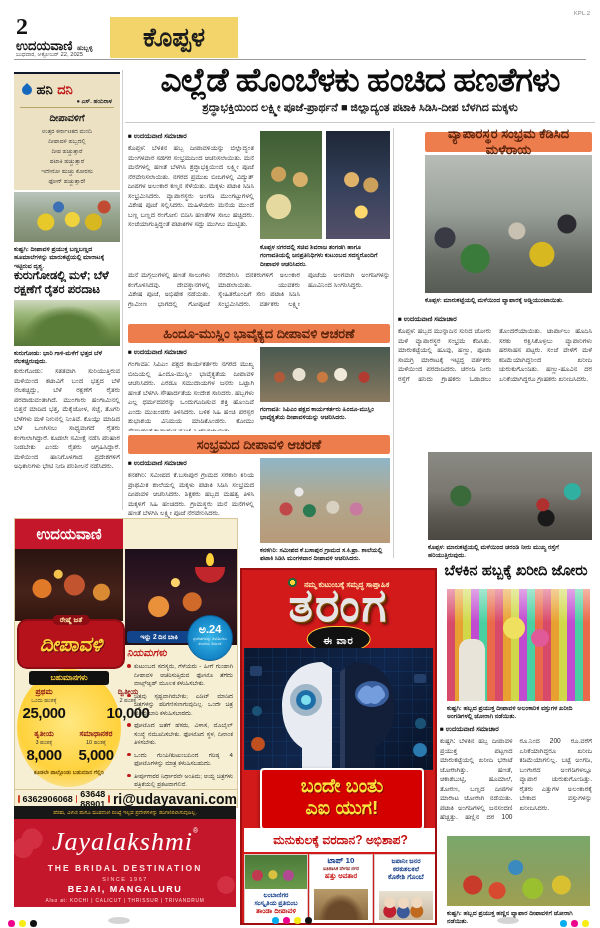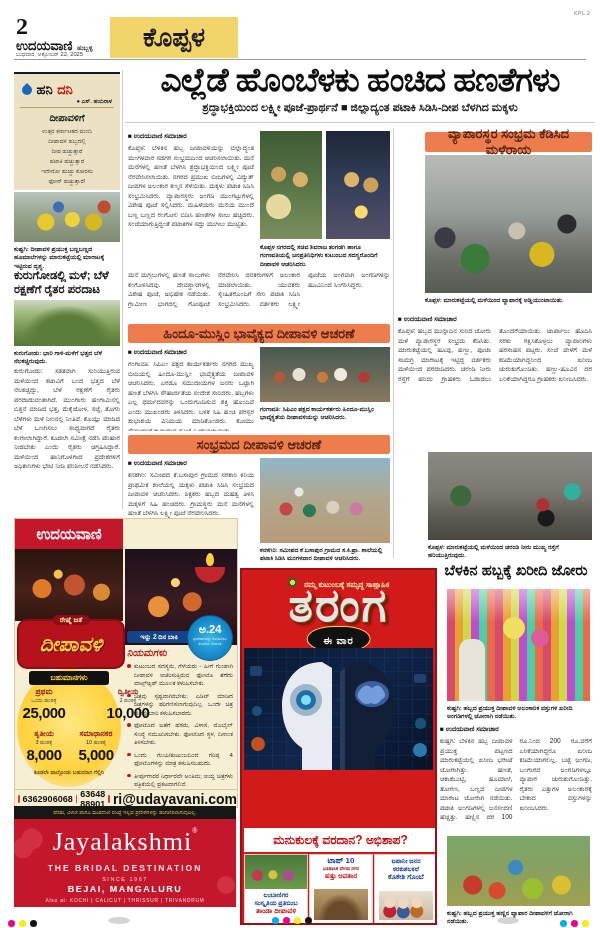--- a/index.html
+++ b/index.html
@@ -166,21 +166,21 @@
   </div>
 
   <div class="abs" style="left:14px;top:806px;width:222px;height:13px;background:#171717;display:flex;align-items:center;justify-content:center;">
     <span style="font-size:5.2px;color:#ffd23c;">ಹೆಸರು, ವಿಳಾಸ ಹಾಗೂ ದೂರವಾಣಿ ಸಂಖ್ಯೆ ಇಲ್ಲದ ಪ್ರವೇಶಗಳನ್ನು ಪರಿಗಣಿಸಲಾಗುವುದಿಲ್ಲ.</span>
   </div>
 
   <div class="abs" style="left:14px;top:819px;width:222px;height:88px;background:#c5172c;overflow:hidden;">
     <div style="position:absolute;left:-14px;top:6px;width:46px;height:46px;border-radius:50%;background:radial-gradient(circle,#d93a4c 0 30%,transparent 32%),radial-gradient(circle at 70% 30%,#d93a4c 0 22%,transparent 24%);opacity:.7;"></div>
     <div style="position:absolute;right:-10px;bottom:2px;width:40px;height:40px;border-radius:50%;background:radial-gradient(circle,#d93a4c 0 30%,transparent 32%);opacity:.7;"></div>
     <div style="position:absolute;left:0;top:8px;width:100%;text-align:center;">
-      <span class="serif" style="font-size:26px;color:#fff;letter-spacing:1px;">Jayalakshmi</span><span style="font-size:7px;color:#fff;vertical-align:top;">®</span>
+      <span class="serif" style="font-size:26px;font-style:italic;color:#fff;letter-spacing:1px;">Jayalakshmi</span><span style="font-size:7px;color:#fff;vertical-align:top;">®</span>
     </div>
     <div style="position:absolute;left:0;top:44px;width:100%;text-align:center;font-size:8.5px;font-weight:bold;color:#ffe1e1;letter-spacing:2px;">THE BRIDAL DESTINATION</div>
     <div style="position:absolute;left:0;top:57px;width:100%;text-align:center;font-size:5.5px;color:#ffc9c9;letter-spacing:1.5px;">SINCE 1967</div>
     <div style="position:absolute;left:0;top:65px;width:100%;text-align:center;font-size:9px;font-weight:bold;color:#fff;letter-spacing:1.5px;">BEJAI, MANGALURU</div>
     <div style="position:absolute;left:0;top:79px;width:100%;text-align:center;font-size:4.8px;color:#ffd7d7;letter-spacing:.8px;">Also at: KOCHI | CALICUT | THRISSUR | TRIVANDRUM</div>
   </div>
 
   <div class="byline" style="left:128px;top:132px;">■ ಉದಯವಾಣಿ ಸಮಾಚಾರ</div>
   <div class="bodytxt" style="left:128px;top:143px;width:126px;height:122px;">ಕೊಪ್ಪಳ: ಬೆಳಕಿನ ಹಬ್ಬ ದೀಪಾವಳಿಯನ್ನು ಜಿಲ್ಲಾದ್ಯಂತ ಮಂಗಳವಾರ ಸಡಗರ ಸಂಭ್ರಮದಿಂದ ಆಚರಿಸಲಾಯಿತು. ಮನೆ ಮನೆಗಳಲ್ಲಿ ಹಣತೆ ಬೆಳಗಿಸಿ ಶ್ರದ್ಧಾಭಕ್ತಿಯಿಂದ ಲಕ್ಷ್ಮೀ ಪೂಜೆ ನೆರವೇರಿಸಲಾಯಿತು. ನಗರದ ಪ್ರಮುಖ ಬೀದಿಗಳಲ್ಲಿ ವಿದ್ಯುತ್ ದೀಪಗಳ ಅಲಂಕಾರ ಕಣ್ಮನ ಸೆಳೆಯಿತು. ಮಕ್ಕಳು ಪಟಾಕಿ ಸಿಡಿಸಿ ಸಂಭ್ರಮಿಸಿದರು. ವ್ಯಾಪಾರಸ್ಥರು ಅಂಗಡಿ ಮುಂಗಟ್ಟುಗಳಲ್ಲಿ ವಿಶೇಷ ಪೂಜೆ ಸಲ್ಲಿಸಿದರು. ಮಹಿಳೆಯರು ಮನೆಯ ಮುಂದೆ ಬಣ್ಣ ಬಣ್ಣದ ರಂಗೋಲಿ ಬಿಡಿಸಿ ಹಣತೆಗಳ ಸಾಲು ಹಚ್ಚಿದರು. ಸಂಜೆಯಾಗುತ್ತಿದ್ದಂತೆ ಪಟಾಕಿಗಳ ಸದ್ದು ಮುಗಿಲು ಮುಟ್ಟಿತು.</div>
 
@@ -251,20 +251,24 @@
         <path d="M116 42 q6 -8 12 -2 q7 -6 11 2 q5 6 -2 10 q-4 6 -10 3 q-7 3 -11 -3 q-5 -4 0 -10" fill="#7fa8e8" opacity=".85"></path>
         <rect x="6" y="18" width="12" height="10" rx="2" fill="#24406a"></rect>
         <rect x="8" y="58" width="10" height="10" rx="5" fill="#1a5276"></rect>
         <rect x="170" y="26" width="12" height="9" rx="2" fill="#24406a"></rect>
         <rect x="171" y="70" width="11" height="11" rx="5" fill="#1a5276"></rect>
         <circle cx="14" cy="96" r="7" fill="#c05020"></circle>
         <circle cx="176" cy="102" r="7" fill="#2a7ab0"></circle>
       </svg>
     </div>
 
+    <div style="position:absolute;left:18px;top:198px;width:160px;height:58px;background:#d40000;border:2px solid #fff;border-radius:4px;text-align:center;box-shadow:0 2px 4px rgba(0,0,0,.4);">
+      <div style="margin-top:5px;font-size:19px;font-weight:bold;color:#ffe23c;text-shadow:1px 1px 0 #7a0000;">ಬಂದೇ ಬಂತು</div>
+      <div style="font-size:19px;font-weight:bold;color:#ffe23c;text-shadow:1px 1px 0 #7a0000;">ಎಐ ಯುಗ!</div>
+    </div>
     <div style="position:absolute;left:2px;top:258px;width:193px;height:24px;background:#ffffff;display:flex;align-items:center;justify-content:center;">
       <span style="font-size:12px;font-weight:bold;color:#c40e0e;">ಮನುಕುಲಕ್ಕೆ ವರದಾನ? ಅಭಿಶಾಪ?</span>
     </div>
 
     <div class="feat" style="left:2px;top:284px;width:62px;height:68px;">
       <div class="photo" style="left:0;top:0;width:62px;height:34px;position:relative;background:
         radial-gradient(circle at 20% 60%, #c23a50 0 5px, transparent 6px),
         radial-gradient(circle at 45% 58%, #d8c040 0 4px, transparent 5px),
         radial-gradient(circle at 70% 60%, #b04a90 0 5px, transparent 6px),
         linear-gradient(180deg,#4a7a3a 0%,#6a9a4a 100%);"></div>

